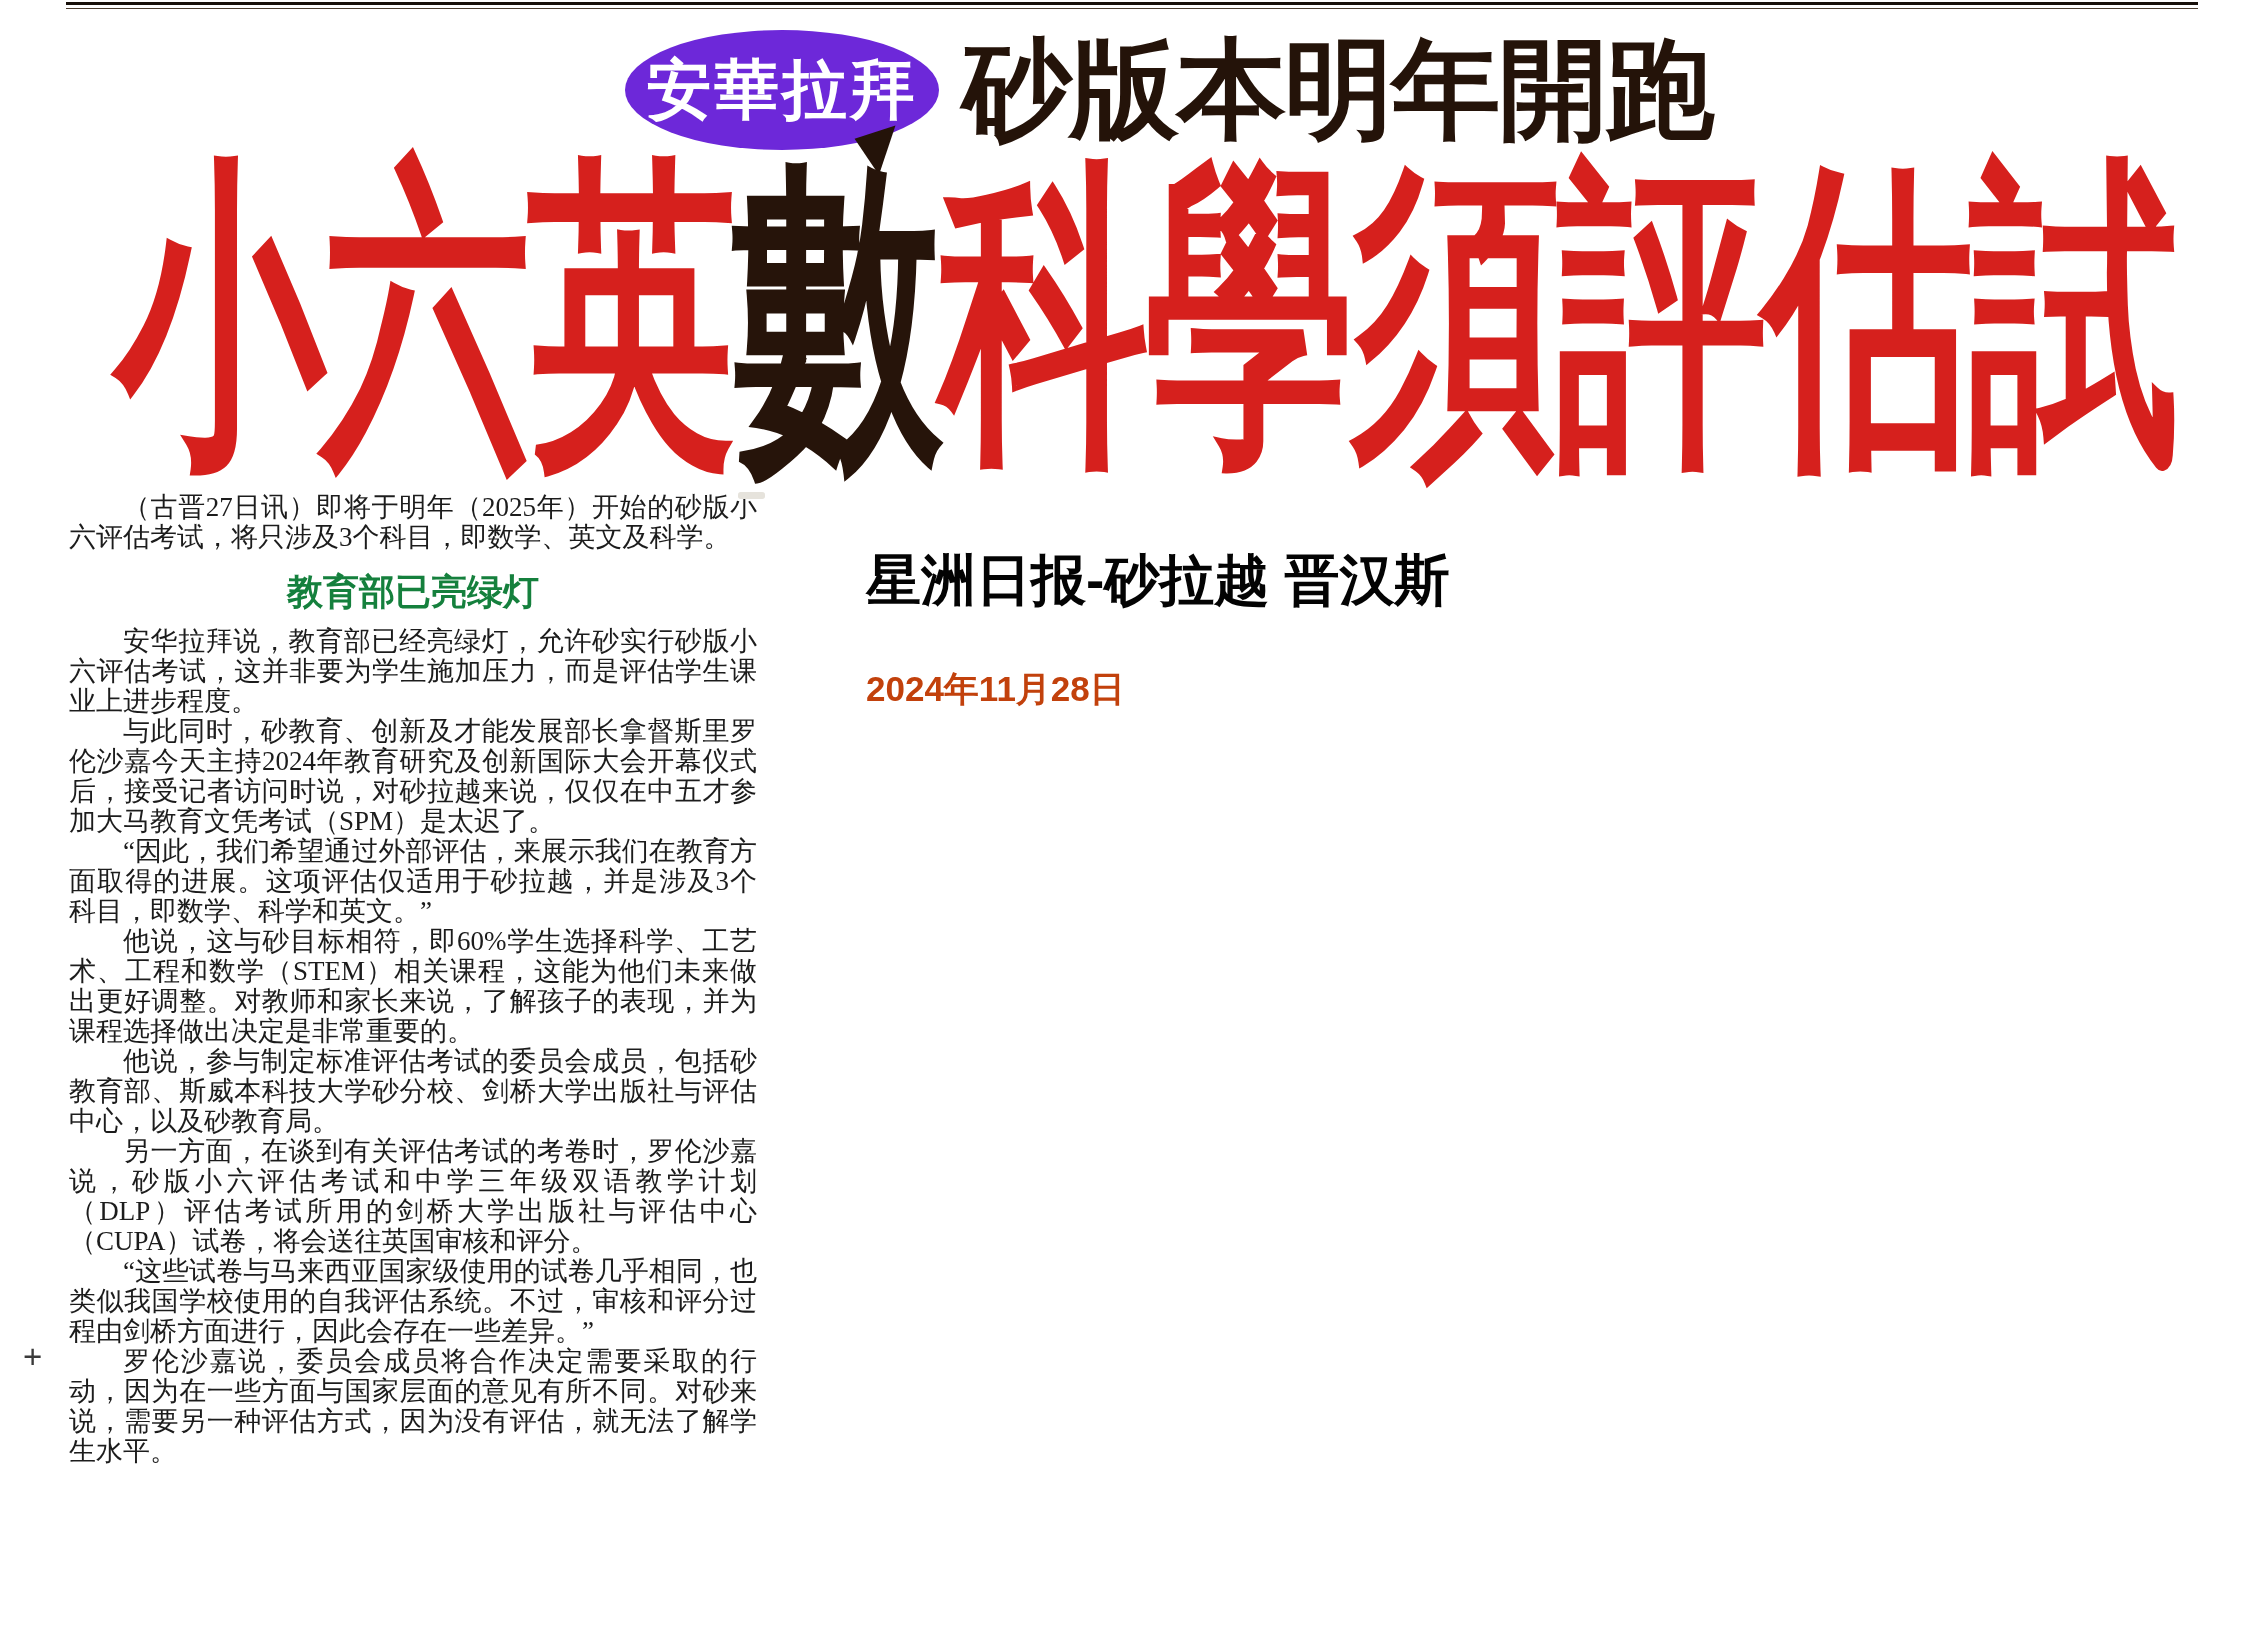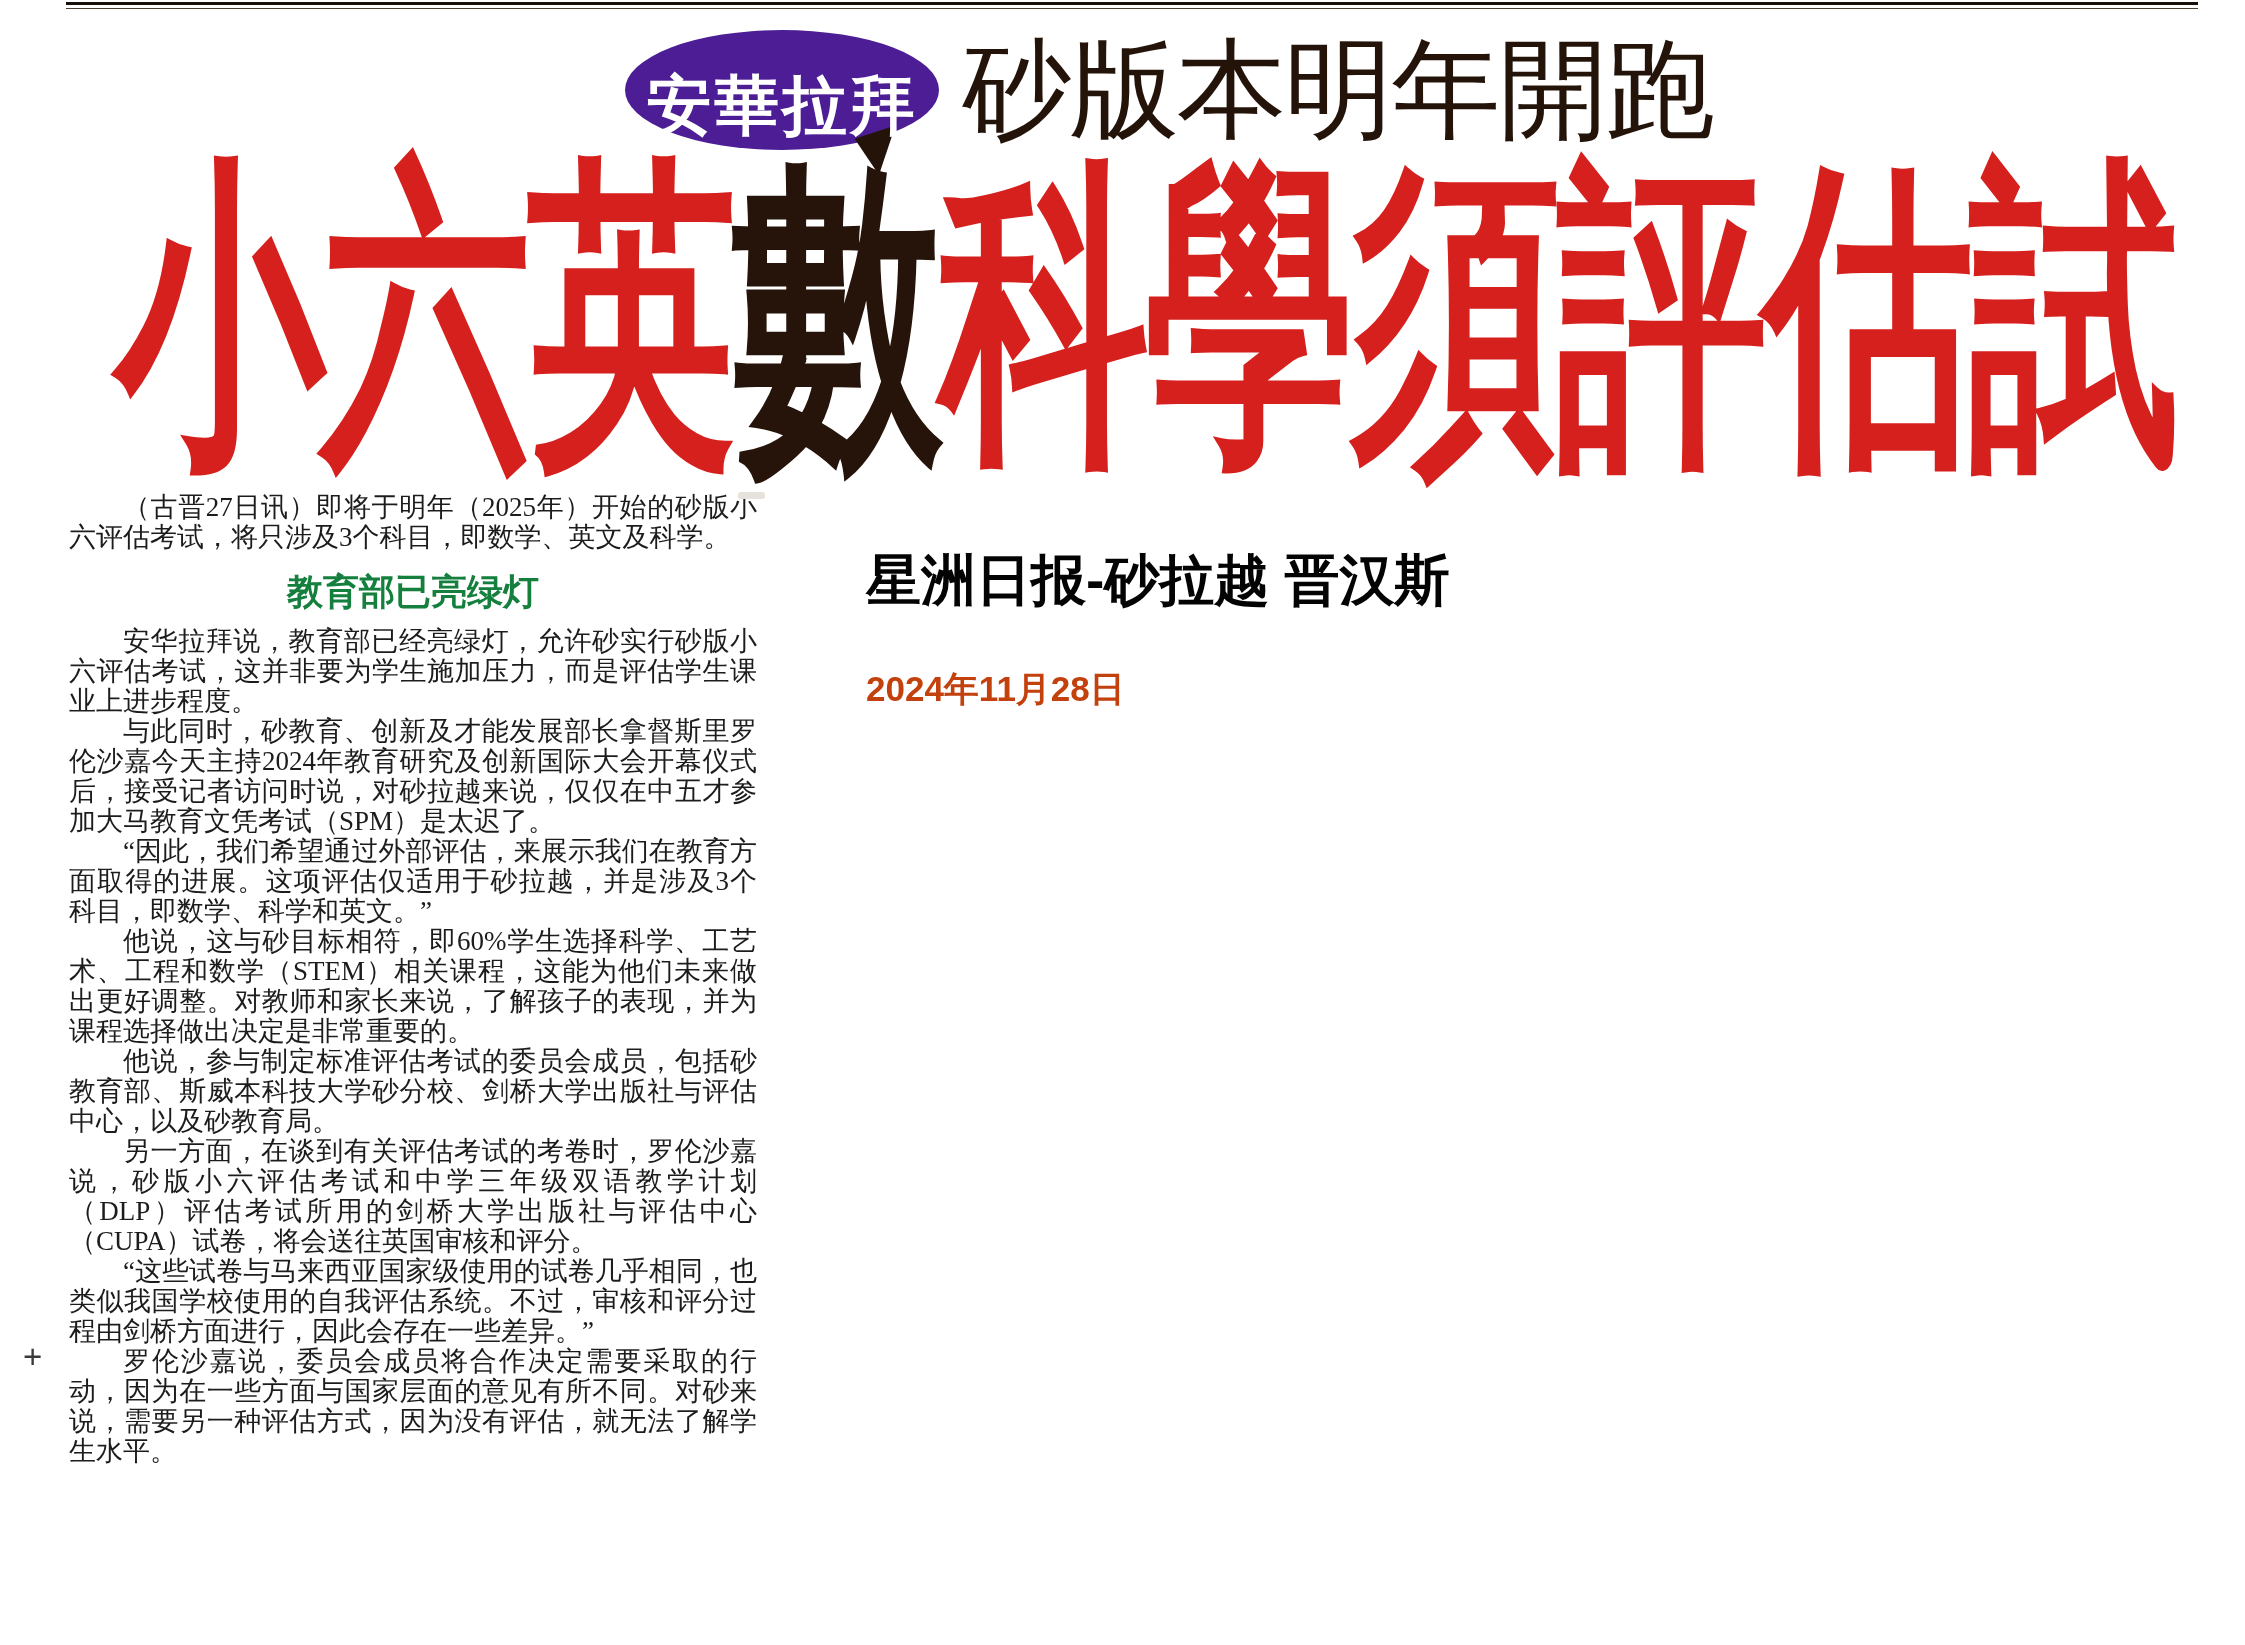--- a/index.html
+++ b/index.html
@@ -12,40 +12,40 @@
   }
   
   .top-rule-a{position:absolute;left:66px;top:1.8px;width:2132px;height:3.6px;background:#17100a;}
   .top-rule-b{position:absolute;left:66px;top:8.2px;width:2132px;height:0.9px;background:#4a3c2e;}
 
   
   .masthead{position:absolute;left:625px;top:23.6px;height:132px;display:flex;align-items:center;gap:23.6px;white-space:nowrap;}
   .badge{
     position:relative;flex:0 0 auto;
     width:314px;height:120px;
-    background:#4c1d95;border-radius:50%;
-    display:flex;align-items:flex-end;justify-content:center;
+    background:#6d28d9;border-radius:50%;
+    display:flex;align-items:center;justify-content:center;
   }
   .badge-tail{
     position:absolute;right:36px;bottom:-23.6px;
     width:0;height:0;
     border-top:42px solid #241309;
     border-left:12.7px solid transparent;
     border-right:31px solid transparent;
     transform:rotate(-18deg);
   }
   .badge-label{
     color:#ffffff;
     font-family:"Liberation Sans", sans-serif;
     font-weight:900;font-size:65px;letter-spacing:2.7px;
     position:relative;z-index:2;
   }
   .kicker{
     font-family:"Liberation Sans", sans-serif;
-    font-weight:400;font-size:109px;line-height:1;
+    font-weight:700;font-size:109px;line-height:1;
     color:#241309;letter-spacing:-1.8px;text-align:center;
   }
 
   
   .headline{position:absolute;left:115px;top:153px;width:2109px;height:336px;}
   .headline-inner{
     display:inline-block;white-space:nowrap;
     font-family:"Liberation Sans", sans-serif;
     font-weight:900;font-size:325px;line-height:1.0;
     letter-spacing:-5.5px;

